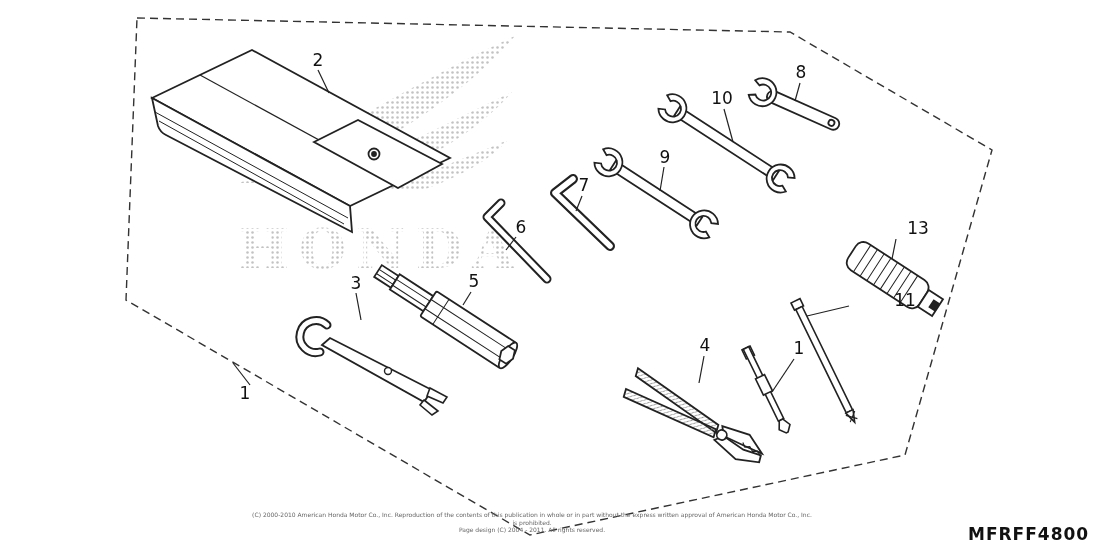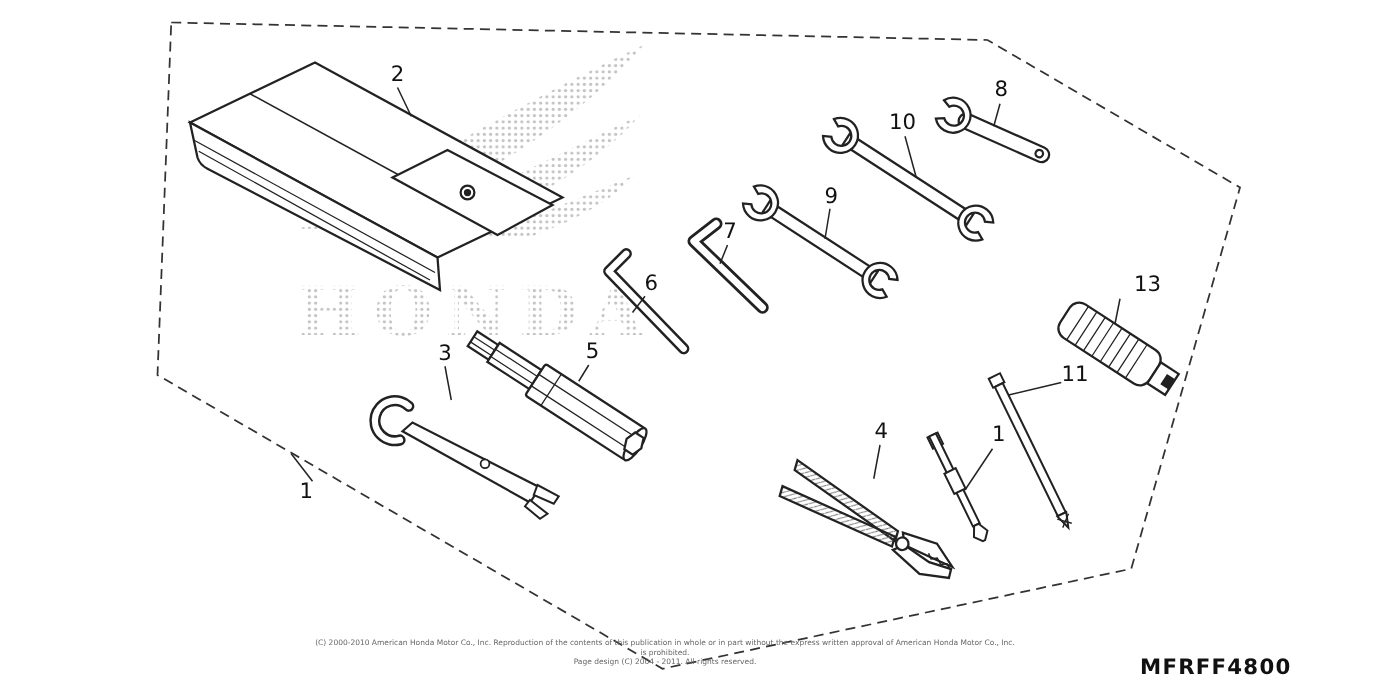--- a/index.html
+++ b/index.html
@@ -3,21 +3,21 @@
 <meta charset="utf-8">
 <style>
   html,body{margin:0;padding:0;background:#fff;}
   .page{position:relative;width:1120px;height:560px;background:#ffffff;overflow:hidden;
         font-family:"DejaVu Sans","Liberation Sans",sans-serif;}
   .canvas{position:absolute;left:0;top:0;width:1120px;height:560px;}
   .part-label{position:absolute;transform:translate(-50%,-50%);font-size:17px;color:#111;
         font-family:"DejaVu Sans",sans-serif;}
   .footer{position:absolute;left:252px;top:511px;width:560px;text-align:center;
         font-size:6px;line-height:7.5px;color:#666;}
-  .diagram-code{position:absolute;left:912px;top:524px;font-size:17px;font-weight:bold;
+  .diagram-code{position:absolute;left:968px;top:524px;font-size:17px;font-weight:bold;
         letter-spacing:1px;color:#111;text-align:right;}
 </style>
 </head>
 <body>
 
 <div class="page">
 
   <svg class="canvas" viewBox="0 0 1120 560">
     <defs>
       <pattern id="wm-dots" width="5" height="5" patternUnits="userSpaceOnUse">
@@ -145,21 +145,21 @@
   <div class="part-label" style="left:245px;top:393px;">1</div>
   <div class="part-label" style="left:318px;top:60px;">2</div>
   <div class="part-label" style="left:356px;top:283px;">3</div>
   <div class="part-label" style="left:705px;top:345px;">4</div>
   <div class="part-label" style="left:474px;top:281px;">5</div>
   <div class="part-label" style="left:521px;top:227px;">6</div>
   <div class="part-label" style="left:584px;top:185px;">7</div>
   <div class="part-label" style="left:801px;top:72px;">8</div>
   <div class="part-label" style="left:665px;top:157px;">9</div>
   <div class="part-label" style="left:722px;top:98px;">10</div>
-  <div class="part-label" style="left:860px;top:300px;text-align:right;">11</div>
+  <div class="part-label" style="left:905px;top:300px;text-align:right;">11</div>
   <div class="part-label" style="left:799px;top:348px;">1</div>
   <div class="part-label" style="left:898px;top:228px;margin-left:20px;">13</div>
 
   <div class="footer">
     <div>(C) 2000-2010 American Honda Motor Co., Inc. Reproduction of the contents of this publication in whole or in part without the express written approval of American Honda Motor Co., Inc. is prohibited.</div>
     <div>Page design (C) 2004 - 2011. All rights reserved.</div>
   </div>
 
   <div class="diagram-code">MFRFF4800</div>
 

